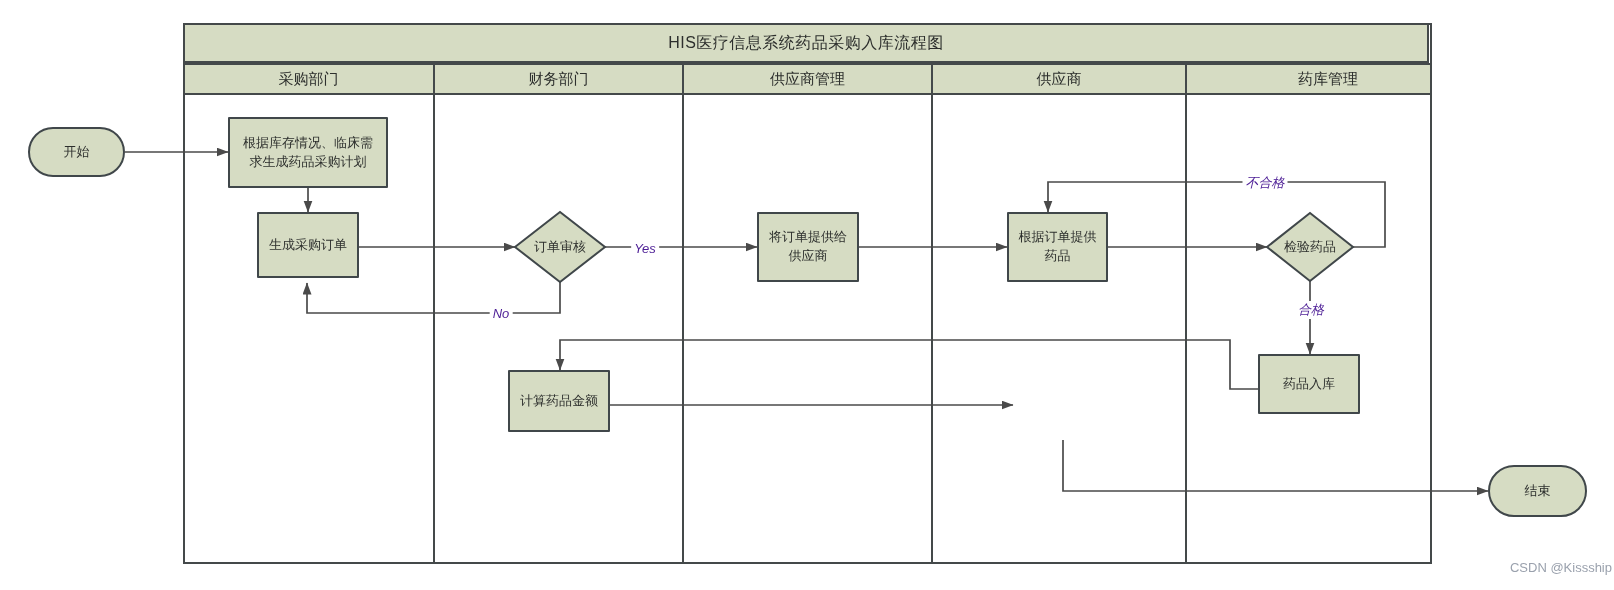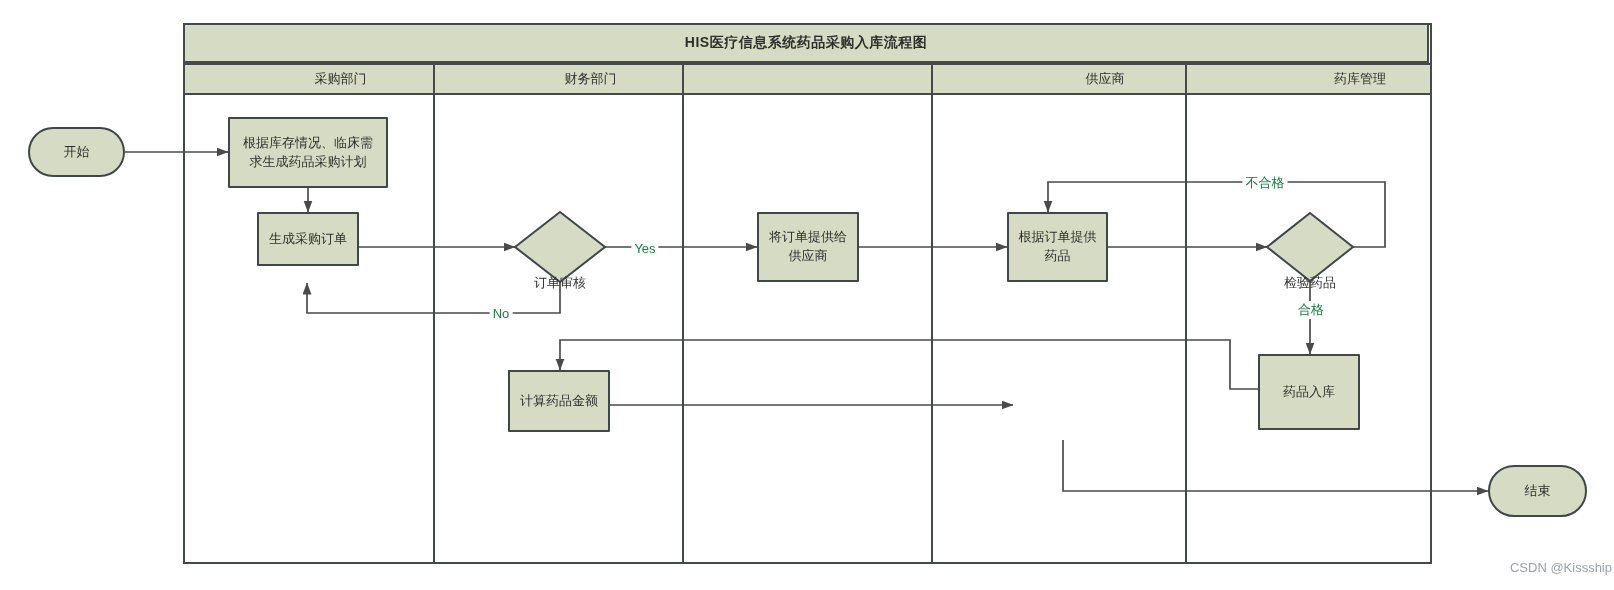--- a/index.html
+++ b/index.html
@@ -17,67 +17,68 @@
     color:var(--text);overflow:hidden;
   }
   .frame{
     position:absolute;left:183px;top:23px;width:1249px;height:541px;
     border:2px solid var(--border);box-sizing:border-box;background:#fff;
   }
   .title-bar{
     position:absolute;left:183px;top:23px;width:1246px;height:40px;
     background:var(--fill);border:2px solid var(--border);box-sizing:border-box;
     display:flex;align-items:center;justify-content:center;
-    font-size:14px;font-weight:700;letter-spacing:0.5px;z-index:1;
+    font-size:16px;font-weight:400;letter-spacing:0.5px;z-index:1;
   }
   .header-strip{
     position:absolute;left:183px;top:63px;width:1249px;height:32px;
     background:var(--fill);border:2px solid var(--border);box-sizing:border-box;z-index:1;
   }
   .lane-label{
     position:absolute;top:63px;height:32px;display:flex;align-items:center;justify-content:center;
-    font-size:13px;z-index:2;padding-left:32px;
+    font-size:15px;z-index:2;
   }
   .v-divider{
     position:absolute;top:63px;height:501px;width:2px;background:var(--border);z-index:2;
   }
   svg.connectors{position:absolute;left:0;top:0;z-index:3;pointer-events:none;}
   .node{
     position:absolute;box-sizing:border-box;
     display:flex;align-items:center;justify-content:center;text-align:center;
     font-size:13px;line-height:1.45;z-index:4;padding:0 6px;
   }
   .proc{background:var(--fill);border:2px solid var(--nborder);border-radius:1px;}
   .term{background:var(--fill);border:2px solid var(--nborder);border-radius:26px;}
   .dlabel{
     position:absolute;z-index:4;font-size:13px;text-align:center;
-    display:flex;align-items:center;justify-content:center;pointer-events:none;margin-top:36px;
+    display:flex;align-items:center;justify-content:center;pointer-events:none;
   }
   .elabel{
     position:absolute;transform:translate(-50%,-50%);background:#ffffff;
-    padding:0 3px;font-size:13px;color:#15803d;z-index:5;white-space:nowrap;
+    padding:0 3px;font-size:13px;color:#4c1d95;z-index:5;white-space:nowrap;font-style:italic;
   }
   .watermark{
     position:absolute;right:2px;top:560px;font-size:13px;color:var(--wm);z-index:6;
   }
 </style>
 </head>
 <body>
 
 <div class="canvas">
 
   <div class="frame"></div>
   <div class="title-bar">
     <span>HIS医疗信息系统药品采购入库流程图</span>
   </div>
   <div class="header-strip"></div>
 
   <div class="lane-label" style="left:183px;width:251px;">采购部门</div>
   <div class="lane-label" style="left:434px;width:249px;">财务部门</div>
-  <div class="lane-label" style="left:932px;width:254px;margin-left:14px;">供应商</div>
+  <div class="lane-label" style="left:683px;width:249px;">供应商管理</div>
+  <div class="lane-label" style="left:932px;width:254px;">供应商</div>
   <div class="lane-label" style="left:1186px;width:284px;">药库管理</div>
 
   <div class="v-divider" style="left:433px;"></div>
   <div class="v-divider" style="left:682px;"></div>
   <div class="v-divider" style="left:931px;"></div>
   <div class="v-divider" style="left:1185px;"></div>
 
   <svg class="connectors" width="1614" height="590" viewBox="0 0 1614 590">
     <defs>
       <marker id="ah" markerUnits="userSpaceOnUse" markerWidth="13" markerHeight="10" refX="11.5" refY="4.5" orient="auto">
@@ -101,31 +102,31 @@
     <g style="fill:var(--fill)" stroke="#40474a" stroke-width="2">
       <polygon points="515,247 560,212 605,247 560,282"></polygon>
       <polygon points="1267,247 1310,213 1353,247 1310,281"></polygon>
     </g>
   </svg>
 
   <div class="node term" style="left:28px;top:127px;width:97px;height:50px;">开始</div>
 
   <div class="node proc" style="left:228px;top:117px;width:160px;height:71px;padding:16px 10px;">根据库存情况、临床需求生成药品采购计划</div>
 
-  <div class="node proc" style="left:257px;top:212px;width:102px;height:54px;">生成采购订单</div>
+  <div class="node proc" style="left:257px;top:212px;width:102px;height:66px;">生成采购订单</div>
 
   <div class="dlabel" style="left:510px;top:237px;width:100px;height:20px;">订单审核</div>
 
   <div class="node proc" style="left:757px;top:212px;width:102px;height:70px;">将订单提供给供应商</div>
 
   <div class="node proc" style="left:1007px;top:212px;width:101px;height:70px;">根据订单提供药品</div>
 
   <div class="dlabel" style="left:1260px;top:237px;width:100px;height:20px;">检验药品</div>
 
-  <div class="node proc" style="left:1258px;top:354px;width:102px;height:76px;">药品入库</div>
+  <div class="node proc" style="left:1258px;top:354px;width:102px;height:60px;">药品入库</div>
 
   <div class="node proc" style="left:508px;top:370px;width:102px;height:62px;">计算药品金额</div>
 
 
   <div class="node term" style="left:1488px;top:465px;width:99px;height:52px;">结束</div>
 
   <span class="elabel" style="left:645px;top:248px;">Yes</span>
   <span class="elabel" style="left:501px;top:313px;">No</span>
   <span class="elabel" style="left:1265px;top:183px;">不合格</span>
   <span class="elabel" style="left:1311px;top:310px;">合格</span>

